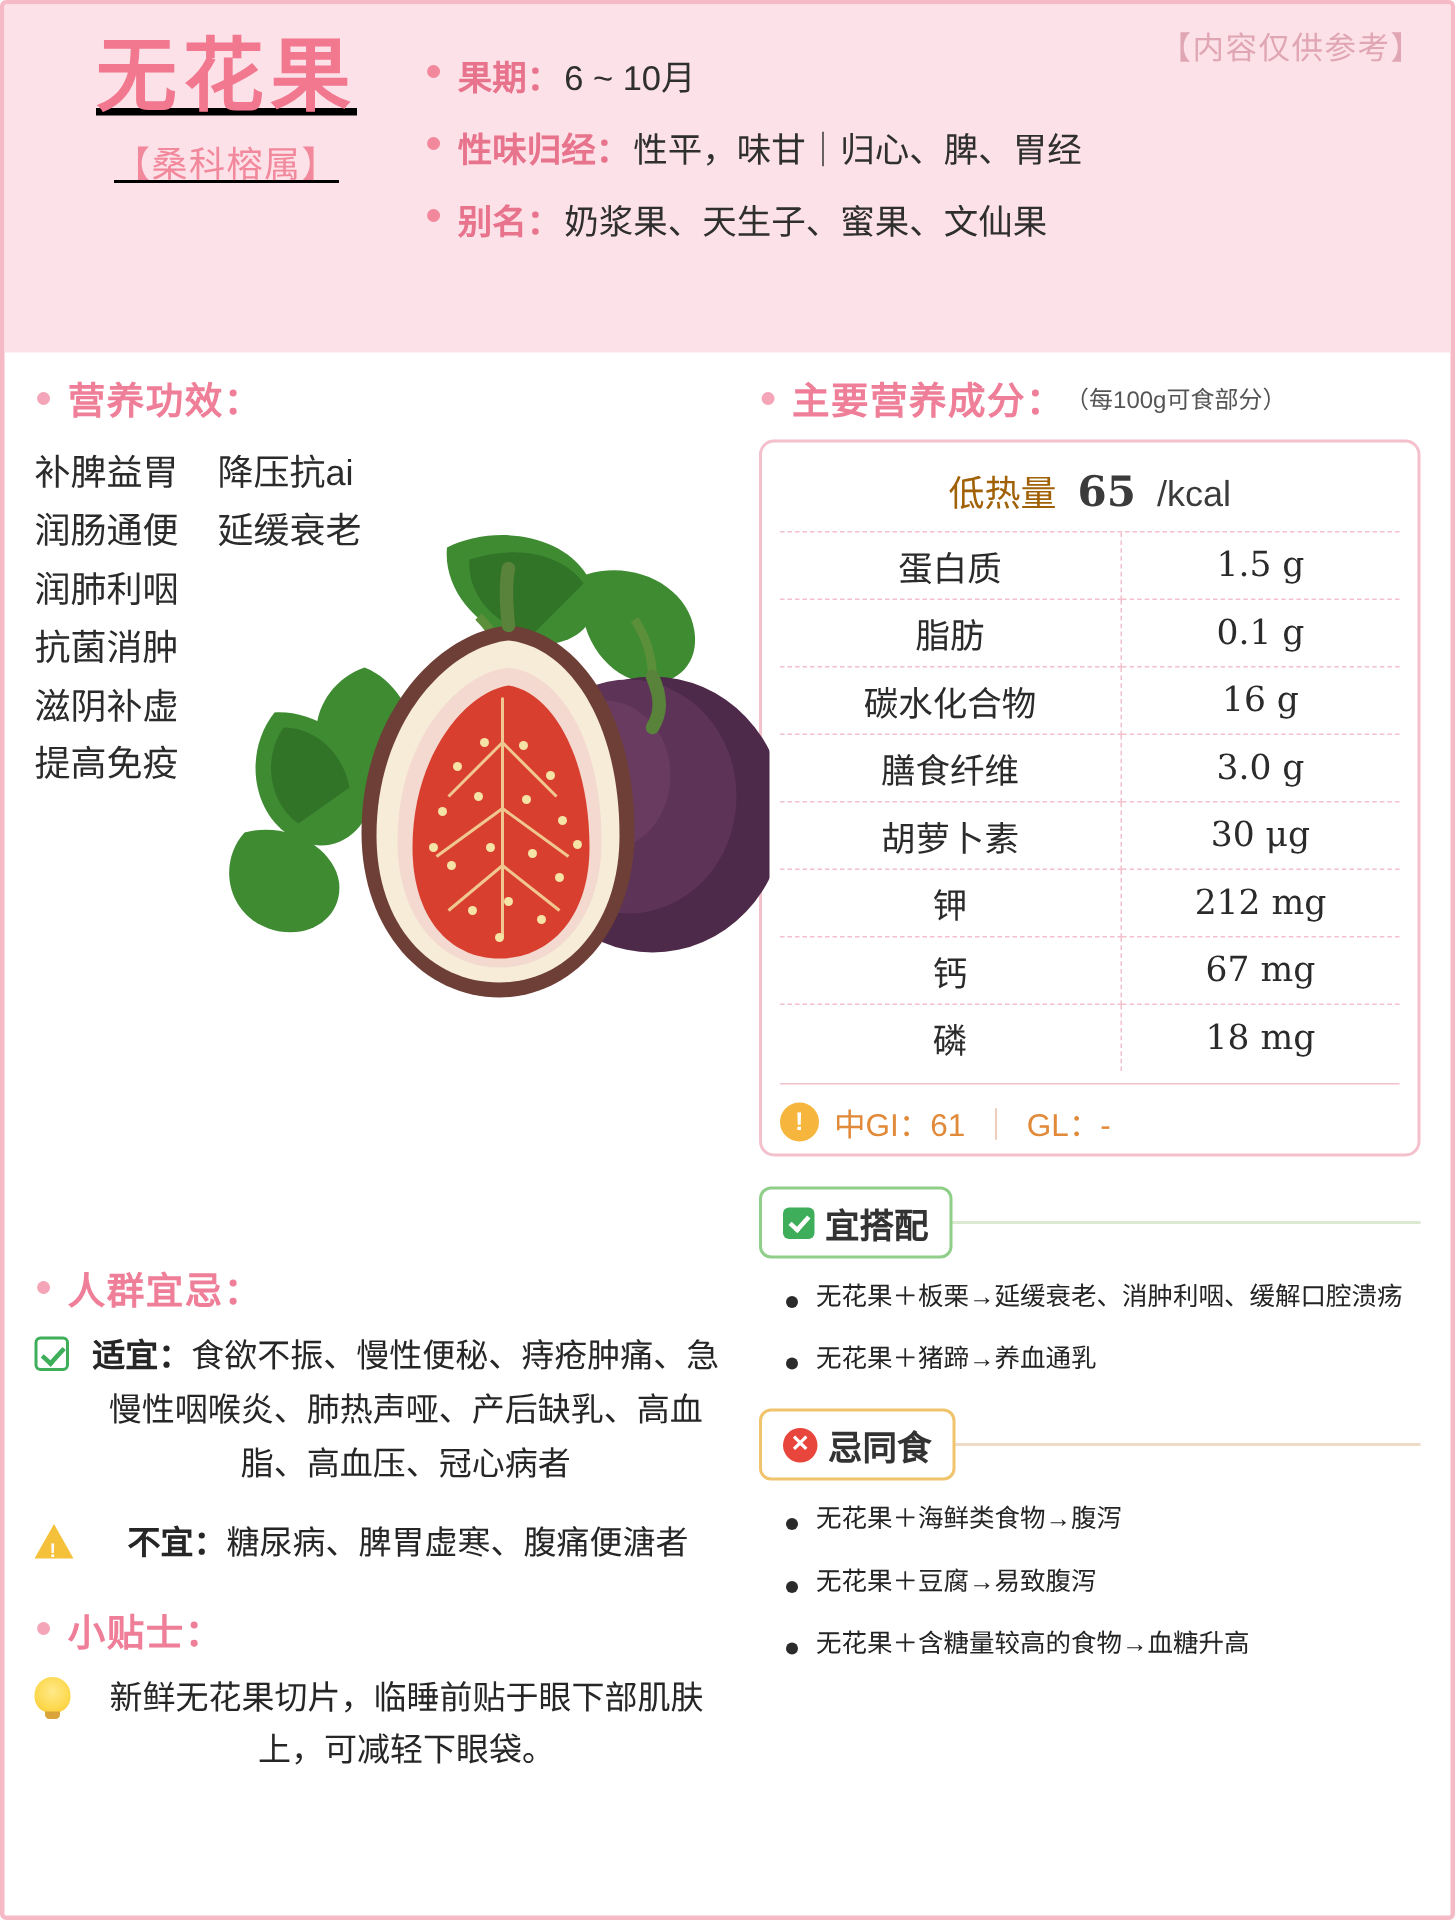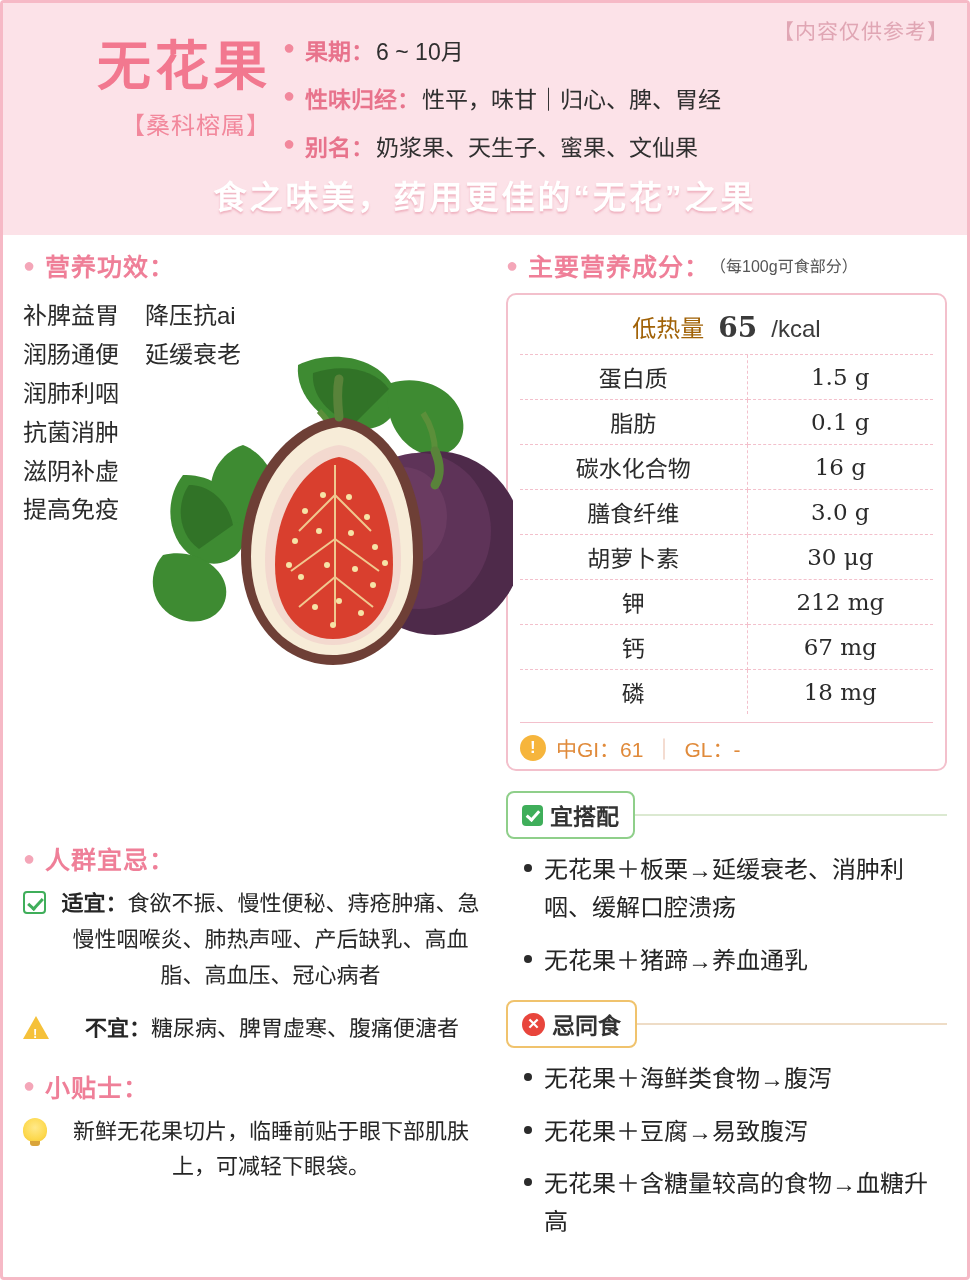--- a/index.html
+++ b/index.html
@@ -31,23 +31,24 @@
     position: absolute;
     top: 12px;
     right: 18px;
     color: #e0a6b4;
     font-size: 21px;
     letter-spacing: 1px;
   }
   .title-block {
     position: absolute;
     left: 28px;
-    top: 34px;
+    top: 18px;
     width: 240px;
-    text-align: right;
+    text-align: center;
+    text-decoration: underline;
   }
   .title-main {
     font-family: "DejaVu Serif", serif;
     font-weight: bold;
     font-size: 54px;
     color: #f2788f;
     letter-spacing: 4px;
     line-height: 1.1;
   }
   .title-sub {
@@ -336,21 +337,21 @@
     font-weight: bold;
   }
   ul.combo {
     list-style: none;
     padding-left: 16px;
   }
   ul.combo li {
     position: relative;
     padding-left: 22px;
     margin-bottom: 14px;
-    font-size: 24px;
+    font-size: 17px;
     line-height: 1.6;
     color: #242424;
   }
   ul.combo li::before {
     content: "";
     position: absolute;
     left: 2px; top: 13px;
     width: 8px; height: 8px;
     border-radius: 50%;
     background: #2b2b2b;
@@ -380,21 +381,20 @@
         <span class="fact-label">性味归经：</span>
         <span class="fact-value">性平，味甘｜归心、脾、胃经</span>
       </div>
       <div class="fact-row">
         <span class="fact-dot">●</span>
         <span class="fact-label">别名：</span>
         <span class="fact-value">奶浆果、天生子、蜜果、文仙果</span>
       </div>
     </div>
 
-    <div class="slogan">食之味美，药用更佳的“无花”之果</div>
   </div>
 
   <div class="body">
 
     <div class="col-left">
 
       <div class="sec-head">
         <span class="bullet">●</span>
         <span>营养功效：</span>
       </div>

